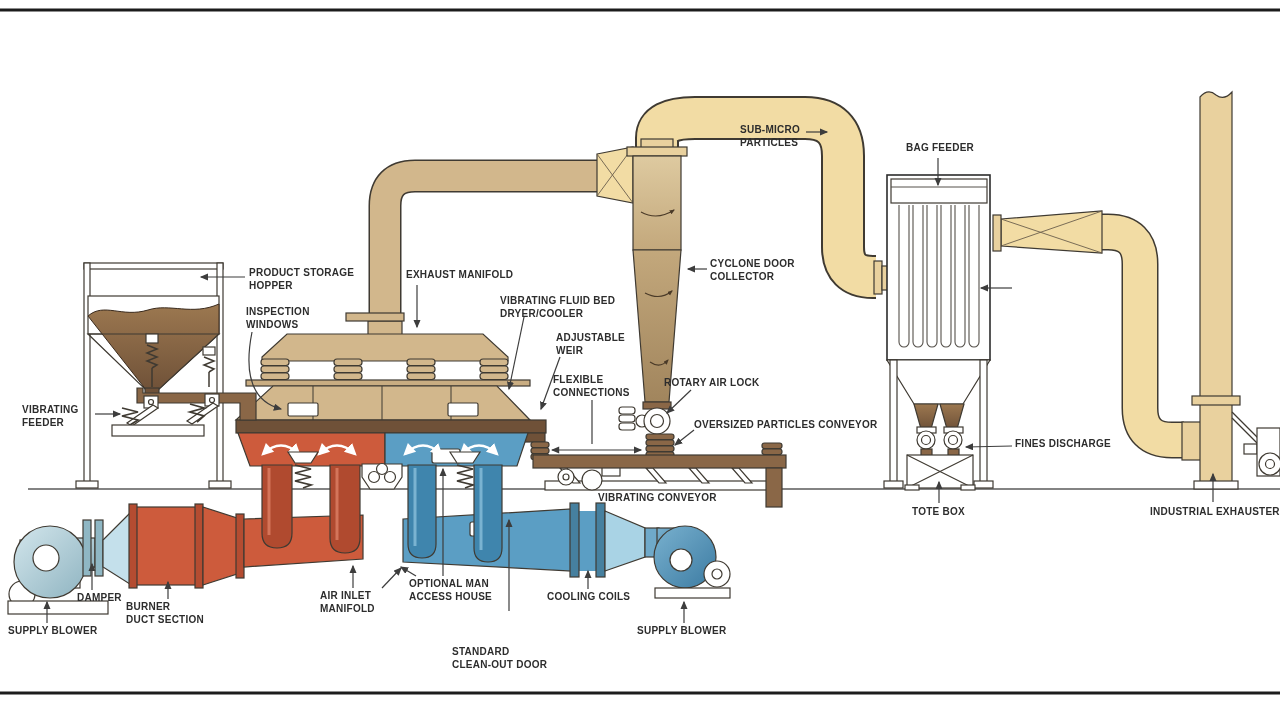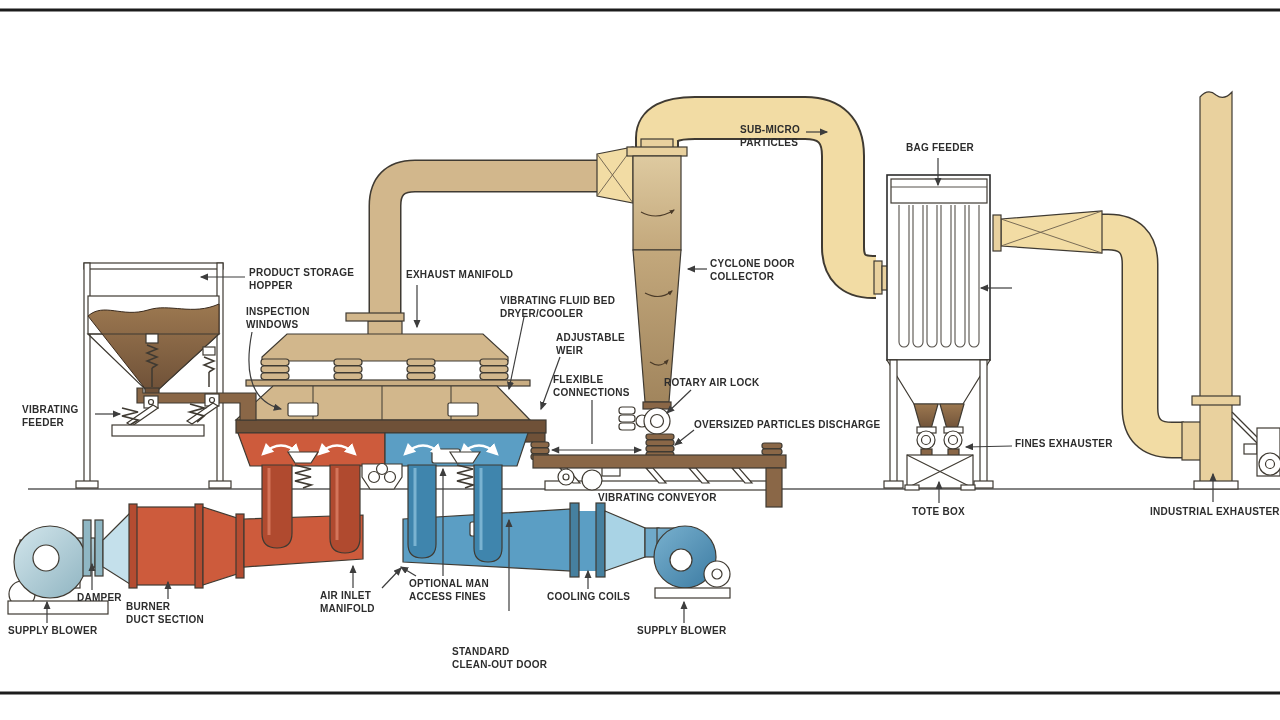--- a/index.html
+++ b/index.html
@@ -388,31 +388,31 @@
 DRYER/COOLER</div>
 <div class="lbl" style="left:556px;top:332px">ADJUSTABLE
 WEIR</div>
 <div class="lbl" style="left:553px;top:374px">FLEXIBLE
 CONNECTIONS</div>
 <div class="lbl" style="left:740px;top:124px">SUB-MICRO
 PARTICLES</div>
 <div class="lbl" style="left:710px;top:258px">CYCLONE DOOR
 COLLECTOR</div>
 <div class="lbl nw" style="left:664px;top:377px">ROTARY AIR LOCK</div>
-<div class="lbl nw" style="left:694px;top:419px">OVERSIZED PARTICLES DISCHARGE</div>
+<div class="lbl nw" style="left:694px;top:419px">OVERSIZED PARTICLES CONVEYOR</div>
 <div class="lbl nw" style="left:598px;top:492px">VIBRATING CONVEYOR</div>
 <div class="lbl nw" style="left:906px;top:142px">BAG FEEDER</div>
-<div class="lbl nw" style="left:1015px;top:438px">FINES EXHAUSTER</div>
+<div class="lbl nw" style="left:1015px;top:438px">FINES DISCHARGE</div>
 <div class="lbl nw" style="left:912px;top:506px">TOTE BOX</div>
 <div class="lbl nw" style="left:1150px;top:506px">INDUSTRIAL EXHAUSTER</div>
 <div class="lbl nw" style="left:8px;top:625px">SUPPLY BLOWER</div>
 <div class="lbl nw" style="left:77px;top:592px">DAMPER</div>
 <div class="lbl c" style="left:126px;top:601px;width:88px">BURNER
 DUCT SECTION</div>
 <div class="lbl c" style="left:320px;top:590px;width:66px">AIR INLET
 MANIFOLD</div>
 <div class="lbl" style="left:409px;top:578px">OPTIONAL MAN
-ACCESS FINES</div>
+ACCESS HOUSE</div>
 <div class="lbl c" style="left:452px;top:646px;width:116px">STANDARD
 CLEAN-OUT DOOR</div>
 <div class="lbl nw" style="left:547px;top:591px">COOLING COILS</div>
 <div class="lbl nw" style="left:637px;top:625px">SUPPLY BLOWER</div>
 </div>
 
 </body></html>

